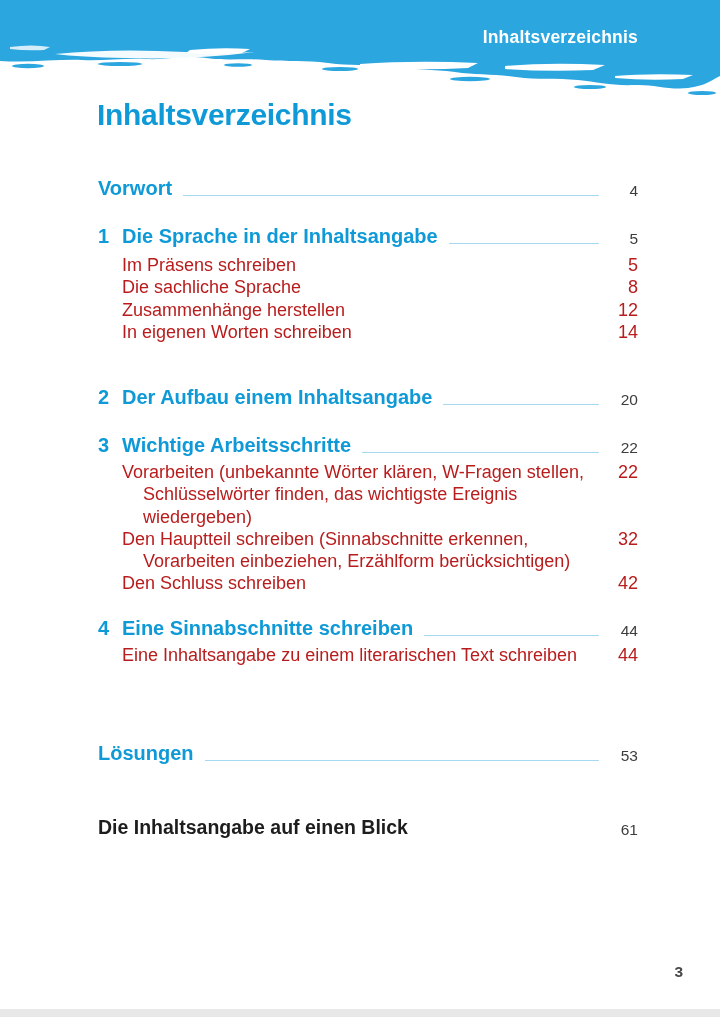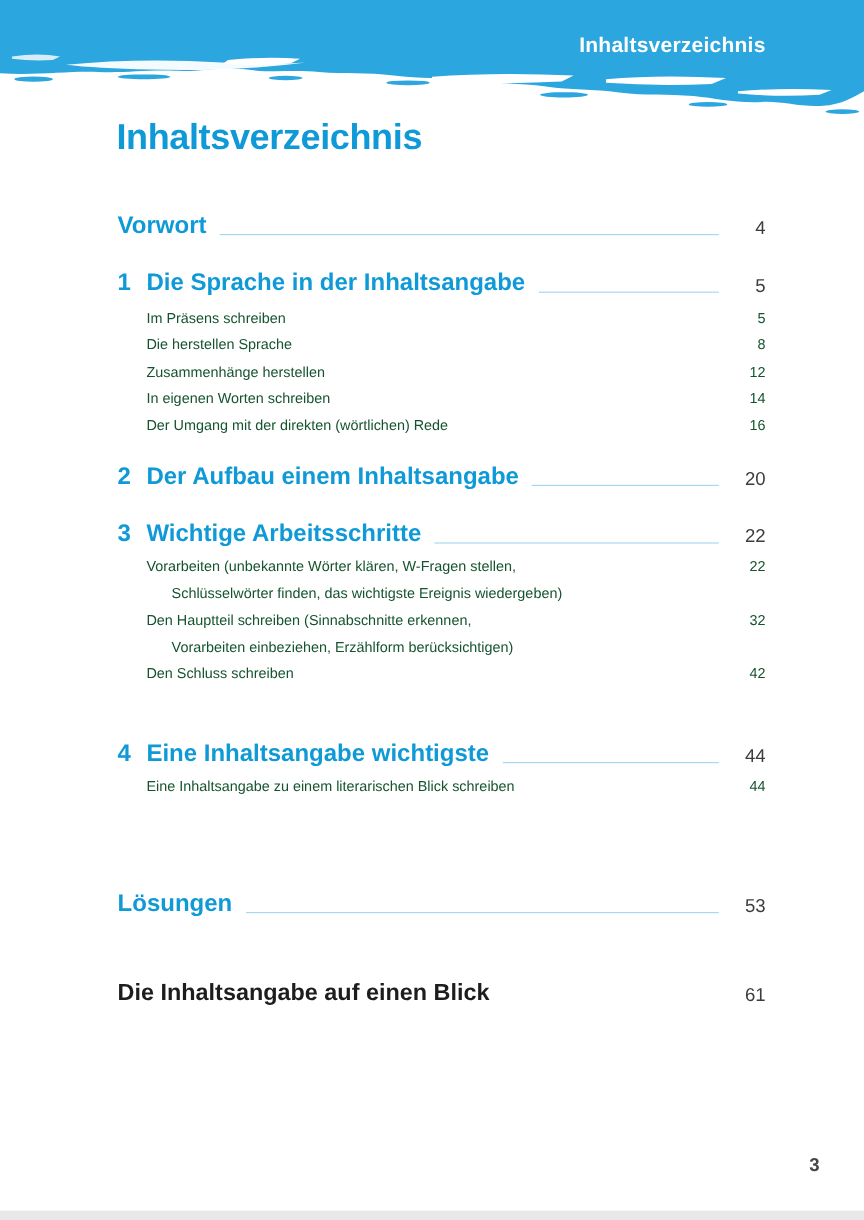--- a/index.html
+++ b/index.html
@@ -24,21 +24,21 @@
   }
   
   .col{position:absolute;left:98px;width:540px;}
   .hrow{display:flex;align-items:flex-end;color:#0f9ad7;font-size:20px;font-weight:bold;}
   .hrow .num{width:24px;flex:0 0 24px;}
   .hrow .leader{flex:1;border-bottom:1.5px solid #a7d9f1;margin:0 9px 4px 11px;}
   .hrow .pg{flex:0 0 30px;text-align:right;color:#3d3d3d;font-size:15.5px;font-weight:normal;}
   .blackrow{color:#1d1d1d;}
   .blackrow.hrow{font-size:19.5px;justify-content:flex-end;}
   .blackrow .leader{border-bottom:none;}
-  .entries{color:#14532d;font-size:12px;line-height:22.3px;}
+  .entries{color:#b91c1c;font-size:18px;line-height:22.3px;}
   .erow{display:flex;}
   .erow .t{flex:1;padding-left:24px;}
   .erow .t.cont{padding-left:45px;}
   .erow .pg{flex:0 0 30px;text-align:right;}
   #page-number{
     position:absolute;top:963px;right:37px;
     color:#474747;font-size:15.5px;font-weight:bold;
   }
 </style>
 </head>
@@ -91,34 +91,30 @@
       <span class="leader"></span>
       <span class="pg">5</span>
     </div>
   </div>
   <div class="col entries" style="top:254px">
     <div class="erow">
       <span class="t">Im Präsens schreiben</span>
       <span class="pg">5</span>
     </div>
     <div class="erow">
-      <span class="t">Die herstellen Sprache</span>
+      <span class="t">Die sachliche Sprache</span>
       <span class="pg">8</span>
     </div>
     <div class="erow">
       <span class="t">Zusammenhänge herstellen</span>
       <span class="pg">12</span>
     </div>
     <div class="erow">
       <span class="t">In eigenen Worten schreiben</span>
       <span class="pg">14</span>
-    </div>
-    <div class="erow">
-      <span class="t">Der Umgang mit der direkten (wörtlichen) Rede</span>
-      <span class="pg">16</span>
     </div>
   </div>
 
   <div class="col" style="top:386px">
     <div class="hrow">
       <span class="num">2</span>
       <span>Der Aufbau einem Inhaltsangabe</span>
       <span class="leader"></span>
       <span class="pg">20</span>
     </div>
@@ -151,28 +147,28 @@
     </div>
     <div class="erow">
       <span class="t">Den Schluss schreiben</span>
       <span class="pg">42</span>
     </div>
   </div>
 
   <div class="col" style="top:617px">
     <div class="hrow">
       <span class="num">4</span>
-      <span>Eine Inhaltsangabe wichtigste</span>
+      <span>Eine Sinnabschnitte schreiben</span>
       <span class="leader"></span>
       <span class="pg">44</span>
     </div>
   </div>
   <div class="col entries" style="top:644px">
     <div class="erow">
-      <span class="t">Eine Inhaltsangabe zu einem literarischen Blick schreiben</span>
+      <span class="t">Eine Inhaltsangabe zu einem literarischen Text schreiben</span>
       <span class="pg">44</span>
     </div>
   </div>
 
   <div class="col" style="top:742px">
     <div class="hrow">
       <span>Lösungen</span>
       <span class="leader"></span>
       <span class="pg">53</span>
     </div>

